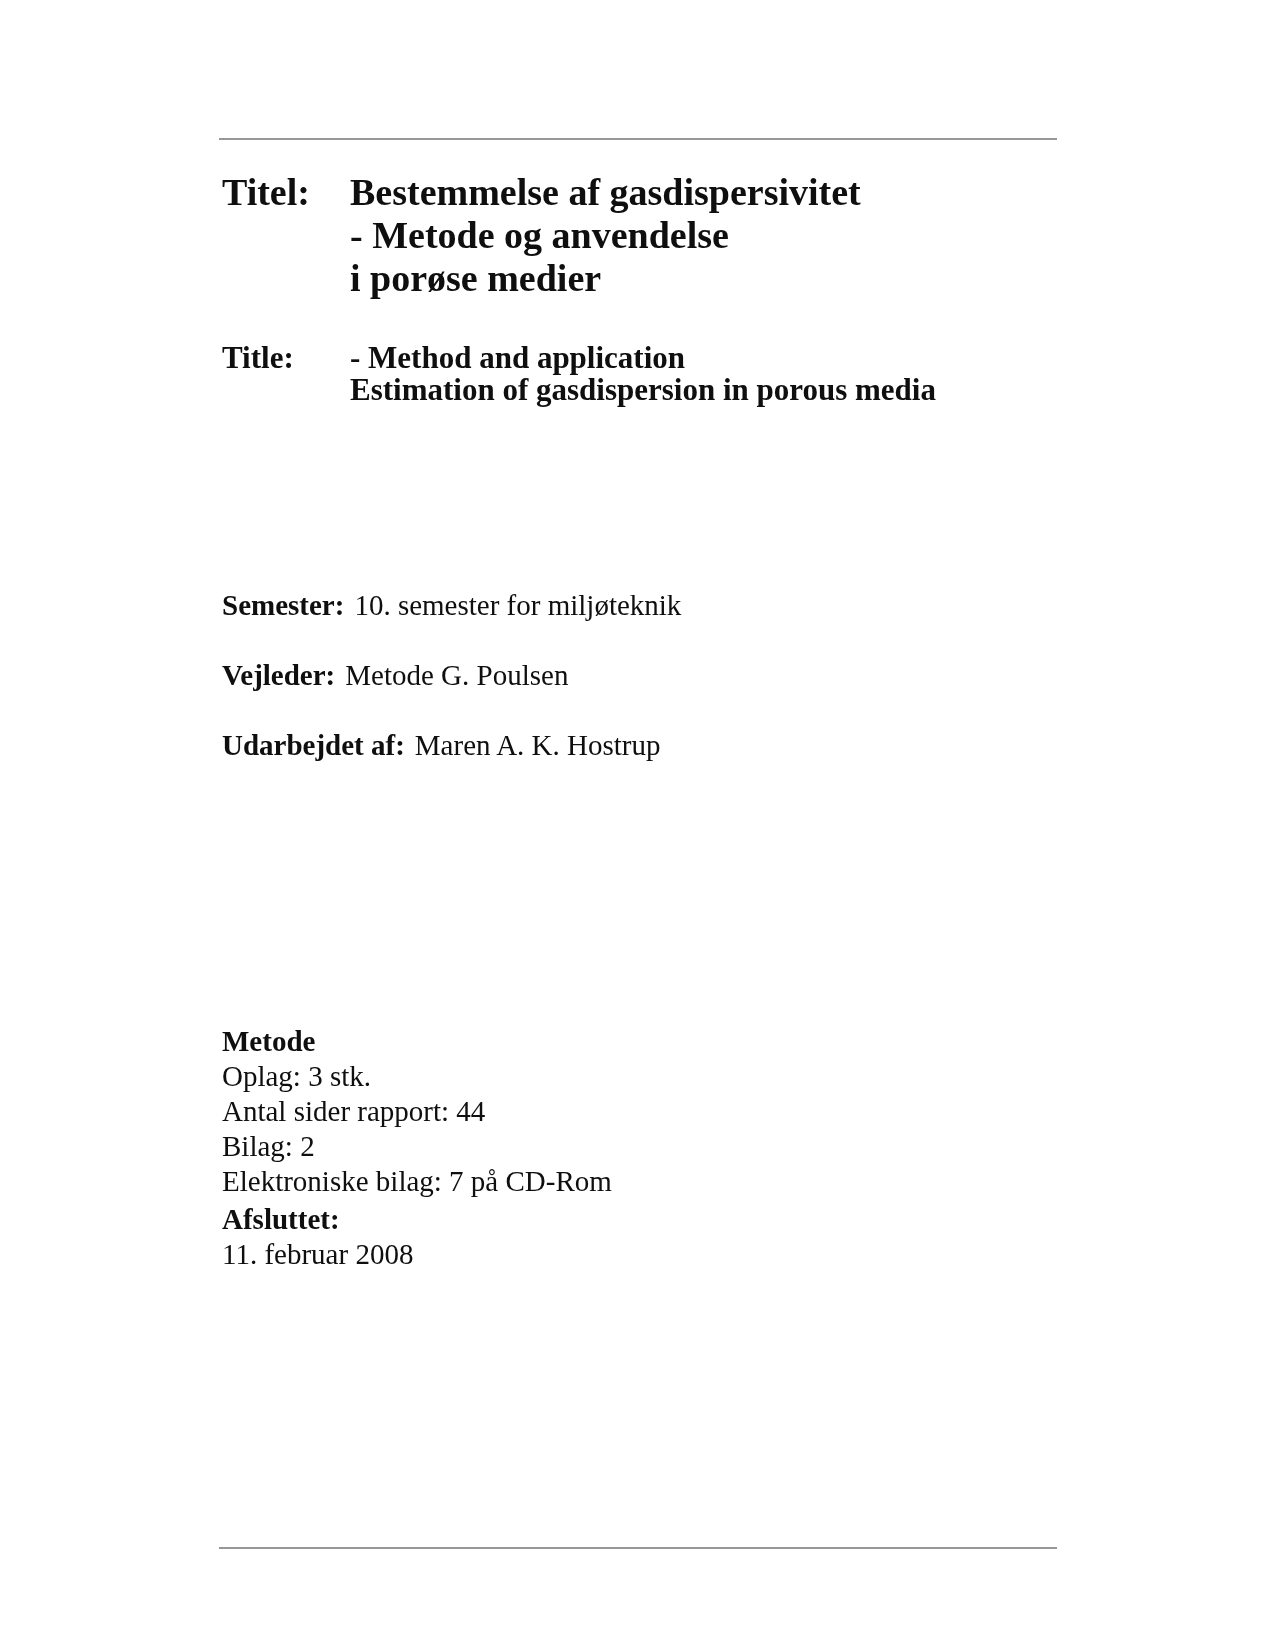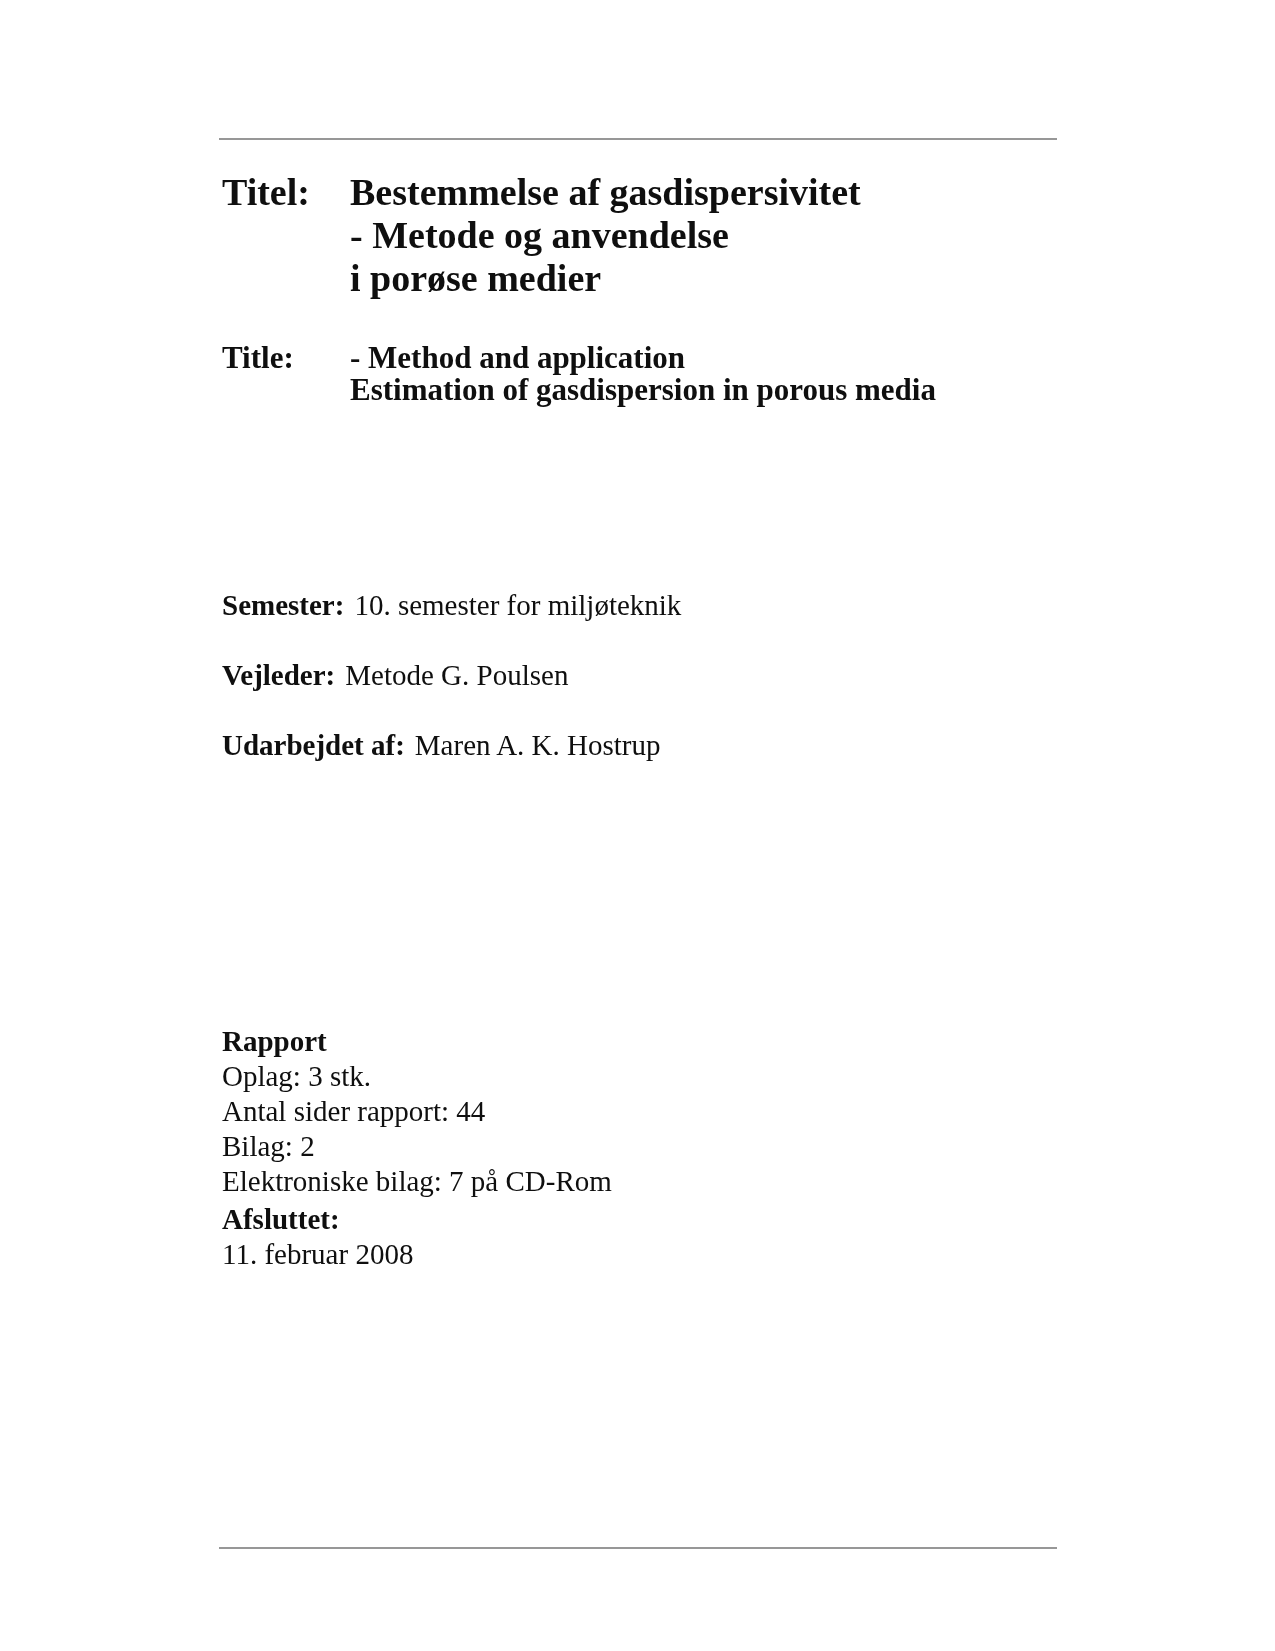--- a/index.html
+++ b/index.html
@@ -98,21 +98,21 @@
     </div>
   </div>
 
   <p class="meta meta-semester"><span class="lbl">Semester:</span><span class="val">10. semester for miljøteknik</span></p>
 
   <p class="meta meta-vejleder"><span class="lbl">Vejleder:</span><span class="val">Metode G. Poulsen</span></p>
 
   <p class="meta meta-udarbejdet"><span class="lbl">Udarbejdet af:</span><span class="val">Maren A. K. Hostrup</span></p>
 
   <div class="block block-rapport">
-    <div class="heading">Rapport</div>
+    <div class="heading">Metode</div>
     <div>Oplag: 3 stk.</div>
     <div>Antal sider rapport: 44</div>
     <div>Bilag: 2</div>
     <div>Elektroniske bilag: 7 på CD-Rom</div>
   </div>
 
   <div class="block block-afsluttet">
     <div class="heading">Afsluttet:</div>
     <div>11. februar 2008</div>
   </div>

